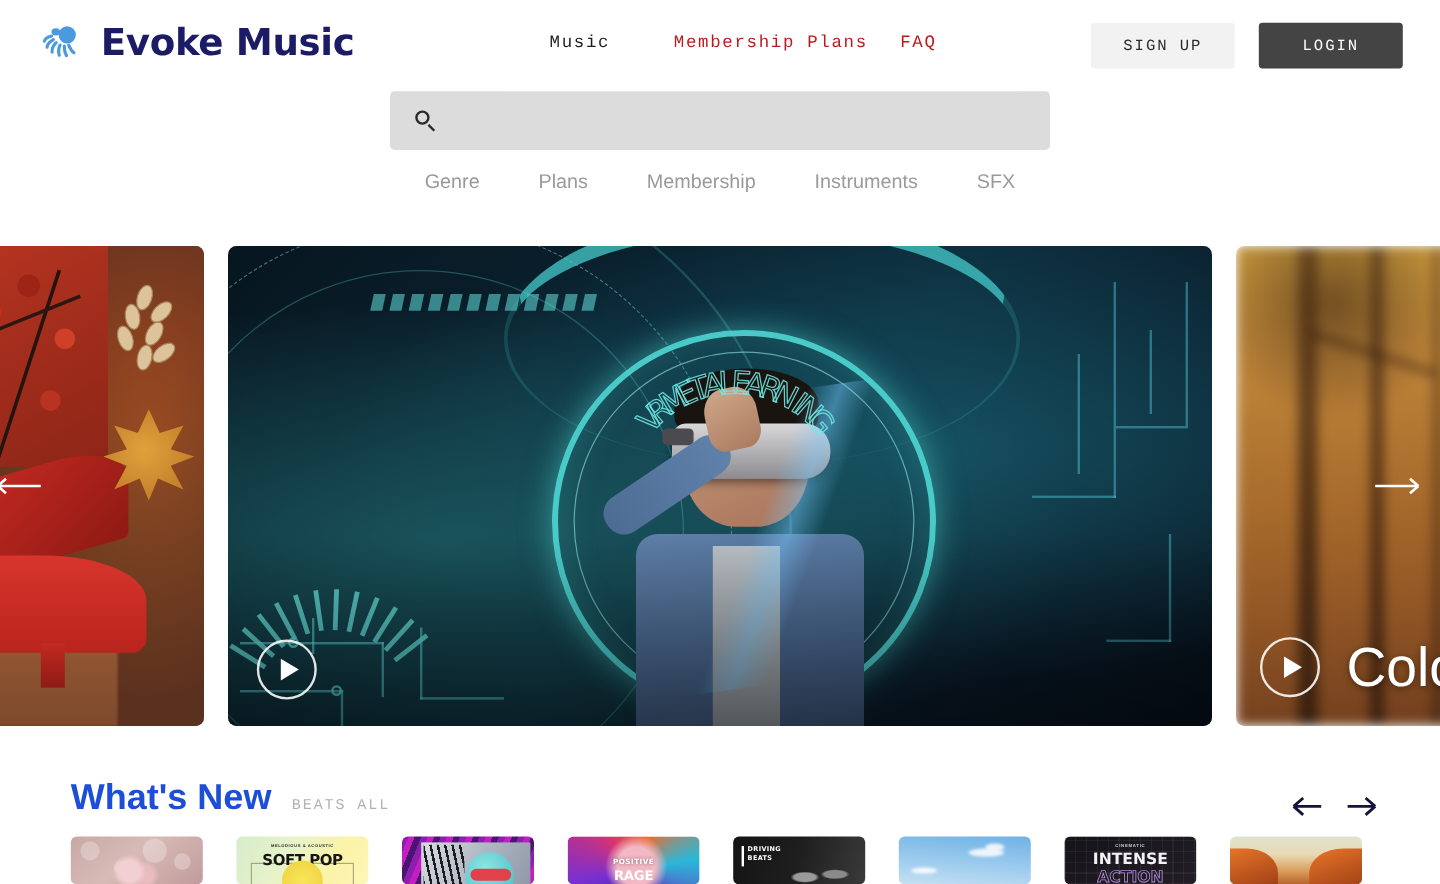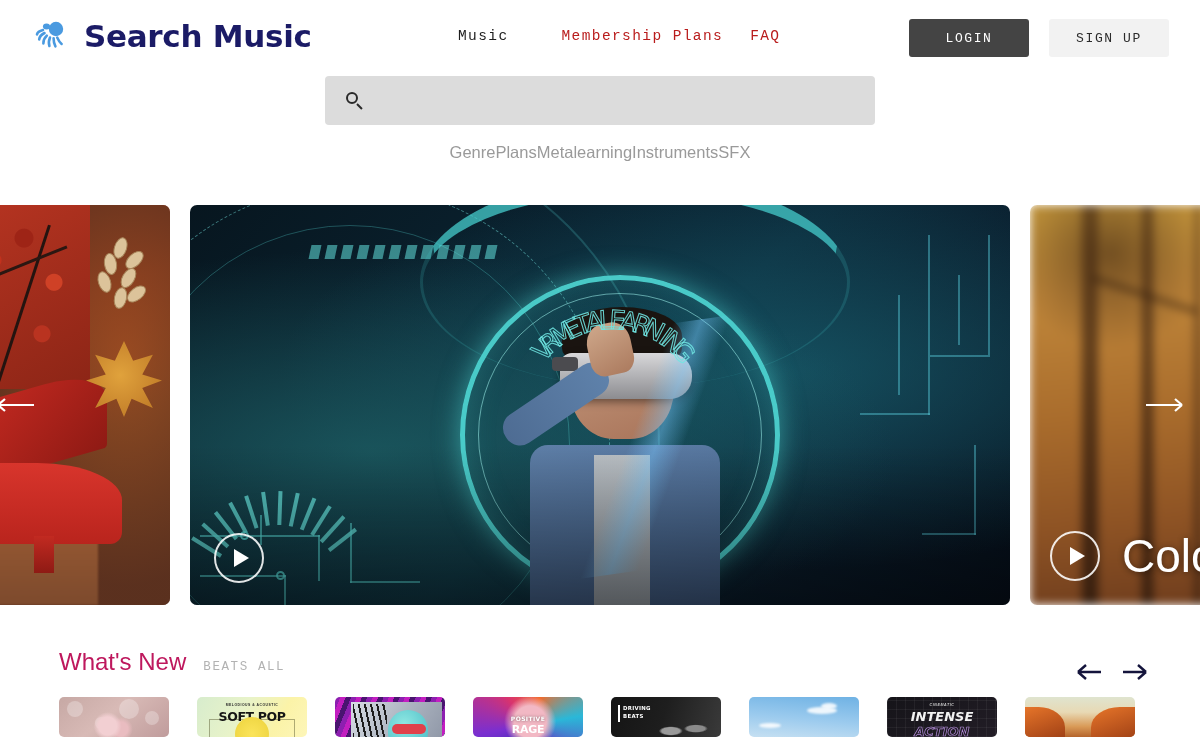--- a/index.html
+++ b/index.html
@@ -64,21 +64,21 @@
   .search-input {
     flex: 1; border: none; outline: none; background: transparent;
     margin-left: 17px; font-size: 19px; font-style: italic;
     color: #3b3b3b; font-family: "Liberation Sans", sans-serif;
   }
   .search-input::placeholder { color: #3b3b3b; opacity: 1; }
 
   
   .filters {
     position: absolute; top: 143px; left: 0; width: 1200px;
-    display: flex; justify-content: center; 
+    display: flex; justify-content: center; gap: 49px;
     font-size: 16.5px; color: #9a9a9a;
   }
   .filter-link { cursor: pointer; }
 
   
   .carousel { position: absolute; top: 205px; left: 0; width: 1200px; height: 400px; }
   .slide {
     position: absolute; top: 0; height: 400px; border-radius: 7px; overflow: hidden;
   }
   .slide-prev { left: -30px; width: 200px; }
@@ -318,21 +318,21 @@
   }
   .arrow-prev { left: 18px; }
   .arrow-next { left: 106px; }
   .arrow-svg { display: block; }
 
   
   .section-head {
     position: absolute; top: 648px; left: 59px;
     display: flex; align-items: baseline; gap: 17px;
   }
-  .section-title { font-size: 24px; color: #be185d; font-weight: 400; }
+  .section-title { font-size: 30px; color: #1d4ed8; font-weight: 700; }
   .view-all {
     font-family: "Liberation Mono", monospace; font-size: 12.5px;
     letter-spacing: 1.6px; color: #b2b2b2; cursor: pointer;
   }
   .row-nav {
     position: absolute; top: 662px; right: 52px;
     display: flex; align-items: center; gap: 16px;
   }
   .row-nav-btn { cursor: pointer; width: 28px; height: 22px; }
 
@@ -438,21 +438,20 @@
   }
   .t-sky .cloud {
     position: absolute; border-radius: 50%; background: rgba(255,255,255,0.85);
     filter: blur(1.2px);
   }
   .t-intense {
     background:
       repeating-linear-gradient(0deg, rgba(255,255,255,.05) 0 1px, rgba(0,0,0,0) 1px 9px),
       repeating-linear-gradient(90deg, rgba(255,255,255,.05) 0 1px, rgba(0,0,0,0) 1px 9px),
       linear-gradient(150deg, #151419, #221d26);
-    font-style: italic;
   }
   .t-intense .kick {
     position: absolute; left: 0; right: 0; top: 6px; text-align: center;
     font-size: 3.6px; font-weight: 800; letter-spacing: .6px; color: #cfcfcf;
   }
   .t-intense .big {
     position: absolute; left: 0; right: 0; top: 12px; text-align: center;
     font-size: 13px; font-weight: 800; letter-spacing: 0px; color: #f2f2f2;
     font-family: "DejaVu Sans", sans-serif;
   }
@@ -488,48 +487,48 @@
               <path d="M9 12 C5 13 3.4 14.6 3 16.4"></path>
               <path d="M10.5 15 C6.8 17 5.4 19.2 5.2 21.4"></path>
               <path d="M12.8 17.6 C10 20.4 9.2 23 9.4 25.4"></path>
               <path d="M16 19.5 C14.6 23 14.6 25.8 15.4 28"></path>
               <path d="M19.6 20.3 C19.6 23.8 20.2 26.4 21.4 28.3"></path>
               <path d="M23.2 19.6 C24.6 22.8 26 24.8 27.6 26"></path>
             </g>
           </g>
         </svg>
       </div>
-      <div class="brand-name">Search Music</div>
+      <div class="brand-name">Evoke Music</div>
     </div>
 
     <div class="main-nav">
       <span class="nav-link active">Music</span>
       <span class="nav-gap-1"></span>
       <span class="nav-link">Membership Plans</span>
       <span class="nav-gap-2"></span>
       <span class="nav-link">FAQ</span>
     </div>
 
     <div class="auth">
+      <button class="btn btn-signup">SIGN UP</button>
       <button class="btn btn-login">LOGIN</button>
-      <button class="btn btn-signup">SIGN UP</button>
     </div>
   </div>
 
   <div class="search-wrap">
     <div class="search-icon">
       <div class="ring"></div>
         <div class="stem"></div>
     </div>
   </div>
 
   <div class="filters">
     <span class="filter-link">Genre</span>
     <span class="filter-link">Plans</span>
-    <span class="filter-link">Metalearning</span>
+    <span class="filter-link">Membership</span>
     <span class="filter-link">Instruments</span>
     <span class="filter-link">SFX</span>
   </div>
 
   <div class="carousel">
 
     <div class="slide slide-prev">
       <div class="art-autumn">
         <div class="foliage"></div>
         <div class="branch"></div>

